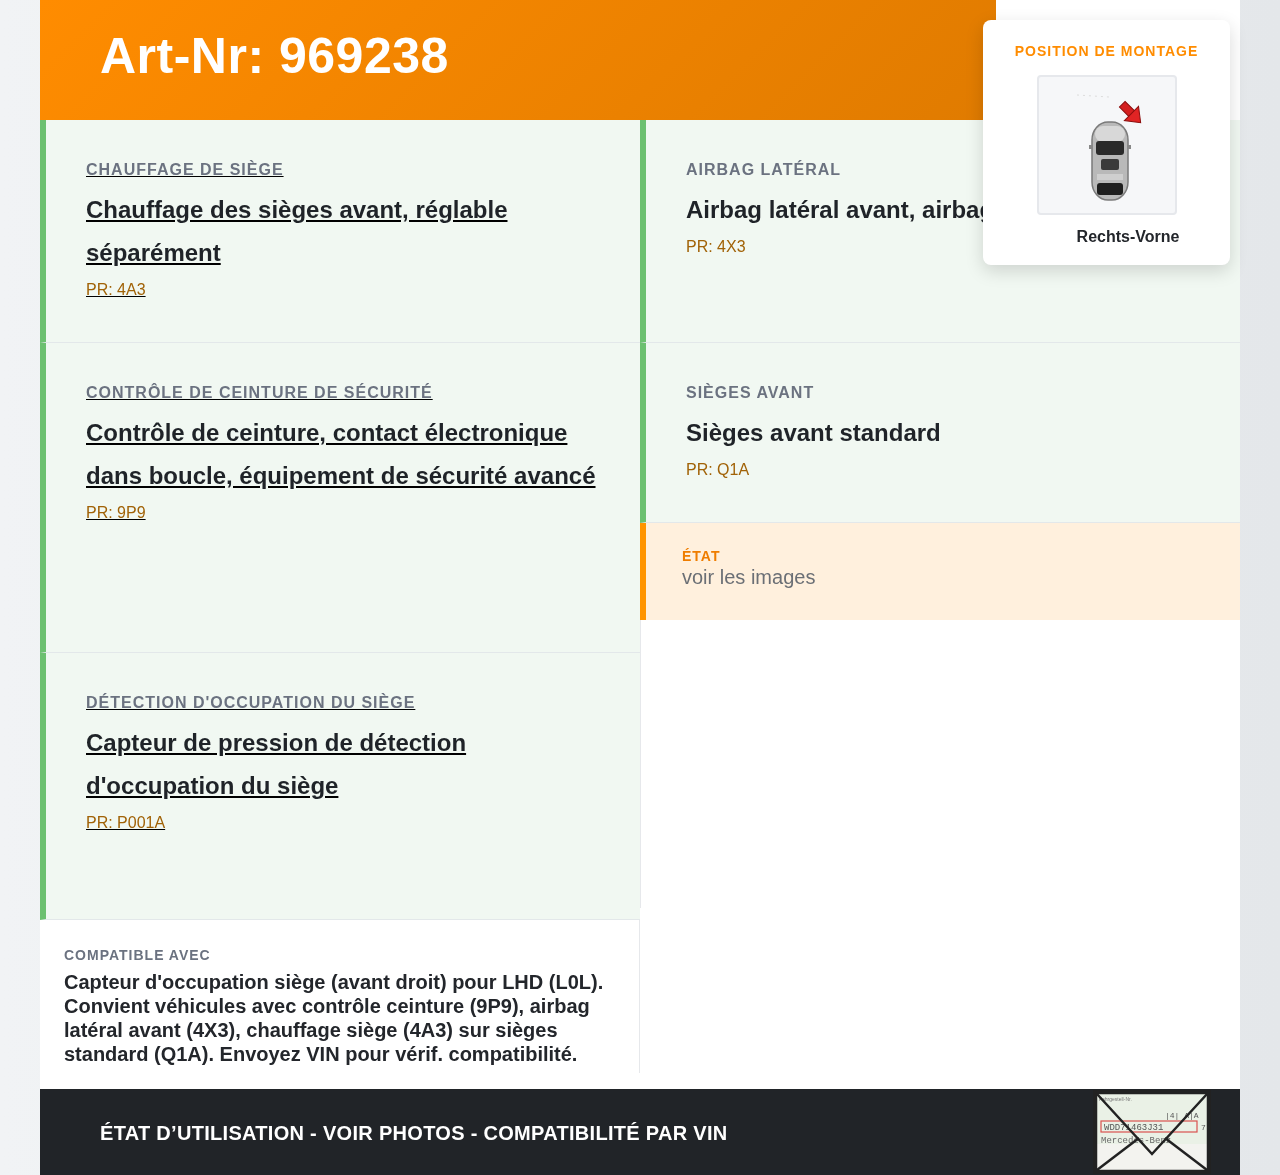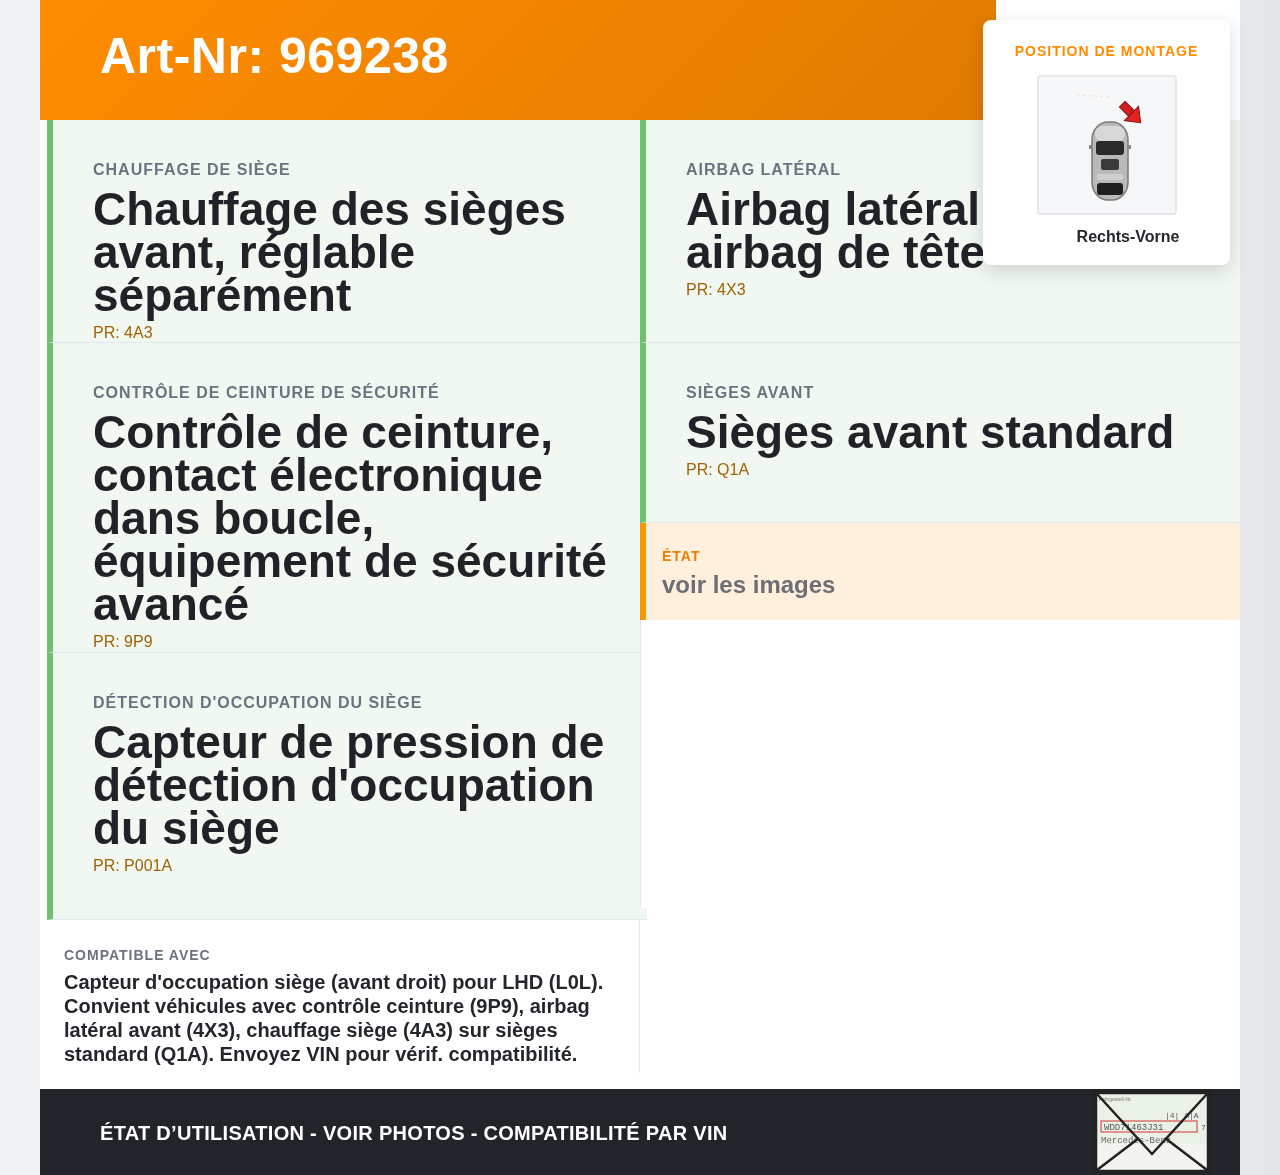--- a/index.html
+++ b/index.html
@@ -15,54 +15,54 @@
   }
   .header {
     position: absolute; left: 0; top: 0; width: 956px; height: 120px;
     background: linear-gradient(135deg, #ff8c00 0%, #e07b00 100%);
   }
   .header-title {
     position: absolute; left: 60px; top: 26px;
     font-size: 50px; font-weight: bold; color: #ffffff; letter-spacing: 0.5px;
     line-height: 60px;
   }
-  .grid-left { position: absolute; left: 7px; top: 120px; width: 600px; }
+  .grid-left { position: absolute; left: 0; top: 120px; width: 600px; text-decoration: underline; }
   .grid-right { position: absolute; left: 600px; top: 120px; width: 600px; }
   .card {
     position: relative;
     background: #f1f8f2;
     border-left: 6px solid #6cc070;
     border-bottom: 1px solid #e3e8ea;
     padding: 40px 40px 0 40px;
   }
   .card-label {
     font-size: 16px; font-weight: bold; color: #6b7280; letter-spacing: 1px;
     text-transform: uppercase; line-height: 20px;
   }
   .card-value {
     margin-top: 8px;
-    font-size: 46px; font-weight: bold; color: #1f2328; line-height: 43px;
+    font-size: 24px; font-weight: bold; color: #1f2328; line-height: 43px;
   }
   .card-pr {
     margin-top: 6px;
     font-size: 16px; color: #a16207; line-height: 20px;
   }
   .c1 { height: 223px; }
   .c2 { height: 310px; }
   .c3 { height: 267px; }
   .r1 { height: 223px; }
   .r2 { height: 181px; }
   .r3 { height: 180px; }
   .state-card {
     background: #fff0dd;
     border-left: 6px solid #ff9500;
-    height: 97px; padding: 24px 24px 0 16px;
+    height: 97px; padding: 24px 24px 0 36px;
   }
   .state-label { font-size: 14px; font-weight: bold; color: #ef7d00; letter-spacing: 1px; line-height: 18px; }
-  .state-value { margin-top: 8px; font-size: 24px; font-weight: bold; color: #6b6f75; line-height: 24px; }
+  .state-value { margin-top: 0; font-size: 20px; font-weight: normal; color: #6b6f75; line-height: 24px; }
   .right-empty {
     height: 288px; background: #ffffff; border-left: 1px solid #e6e8eb;
   }
   .compat {
     position: absolute; left: 0; top: 920px; width: 600px; height: 153px;
     background: #ffffff; padding: 26px 24px 4px 24px;
     border-right: 1px solid #e6e8eb;
   }
   .compat-label { font-size: 14px; font-weight: bold; color: #6b7280; letter-spacing: 1px; line-height: 18px; }
   .compat-text { margin-top: 6px; font-size: 20px; font-weight: bold; color: #23262b; line-height: 24px; }

